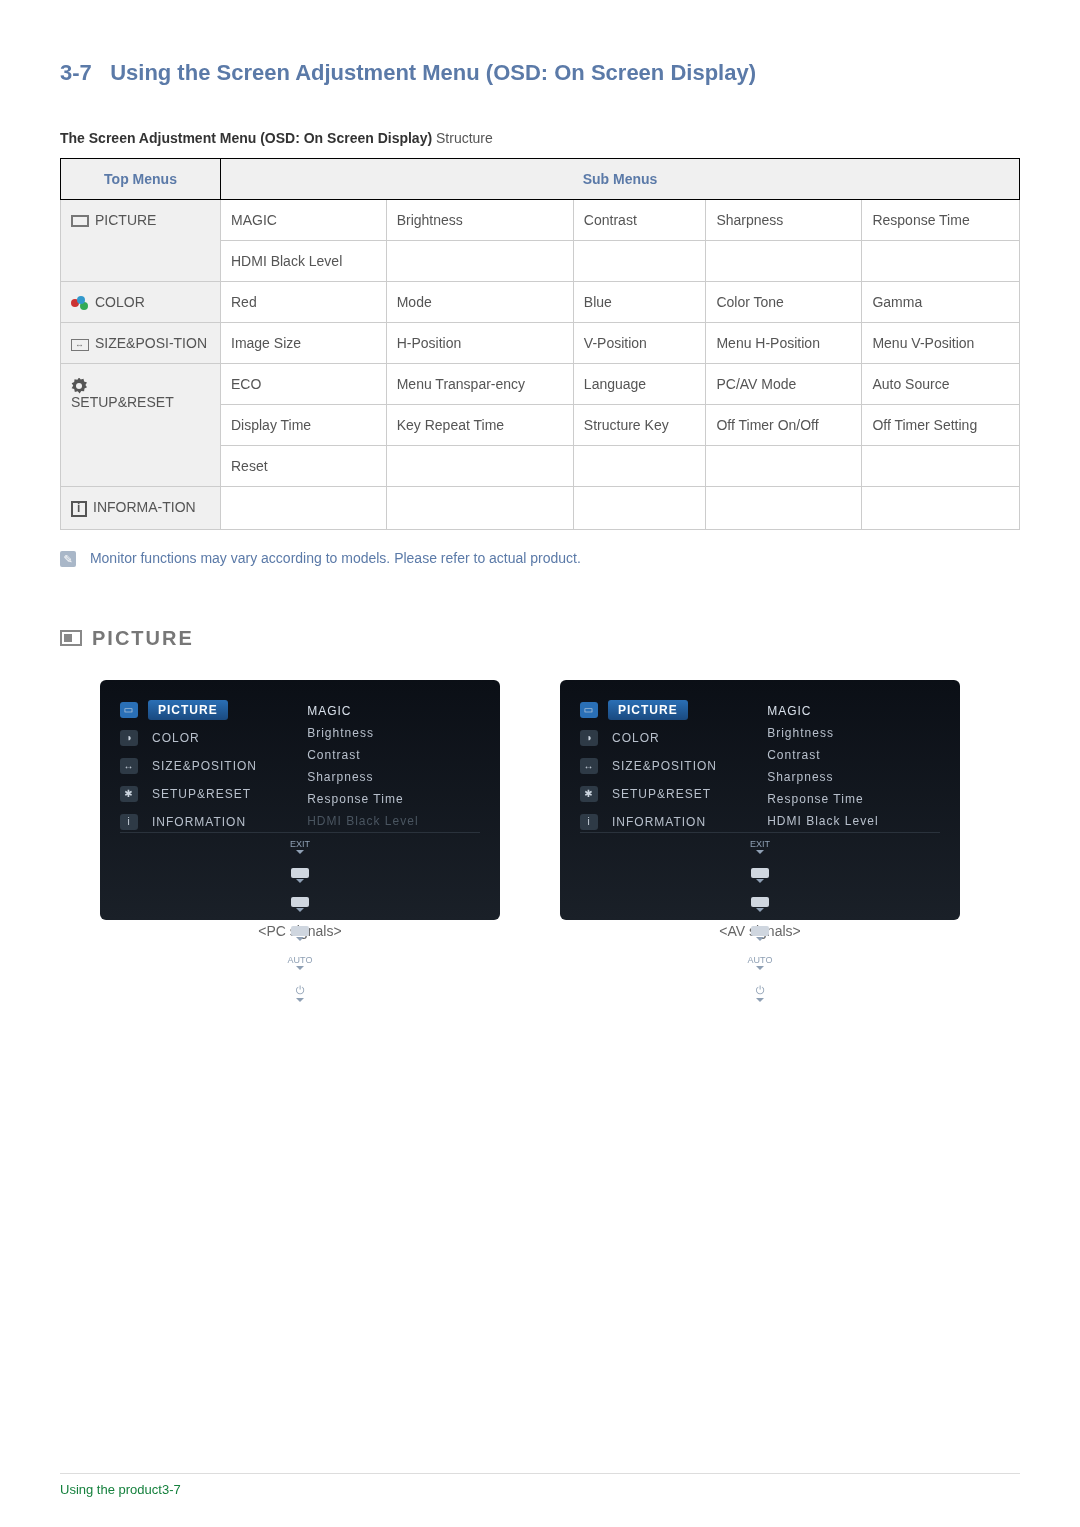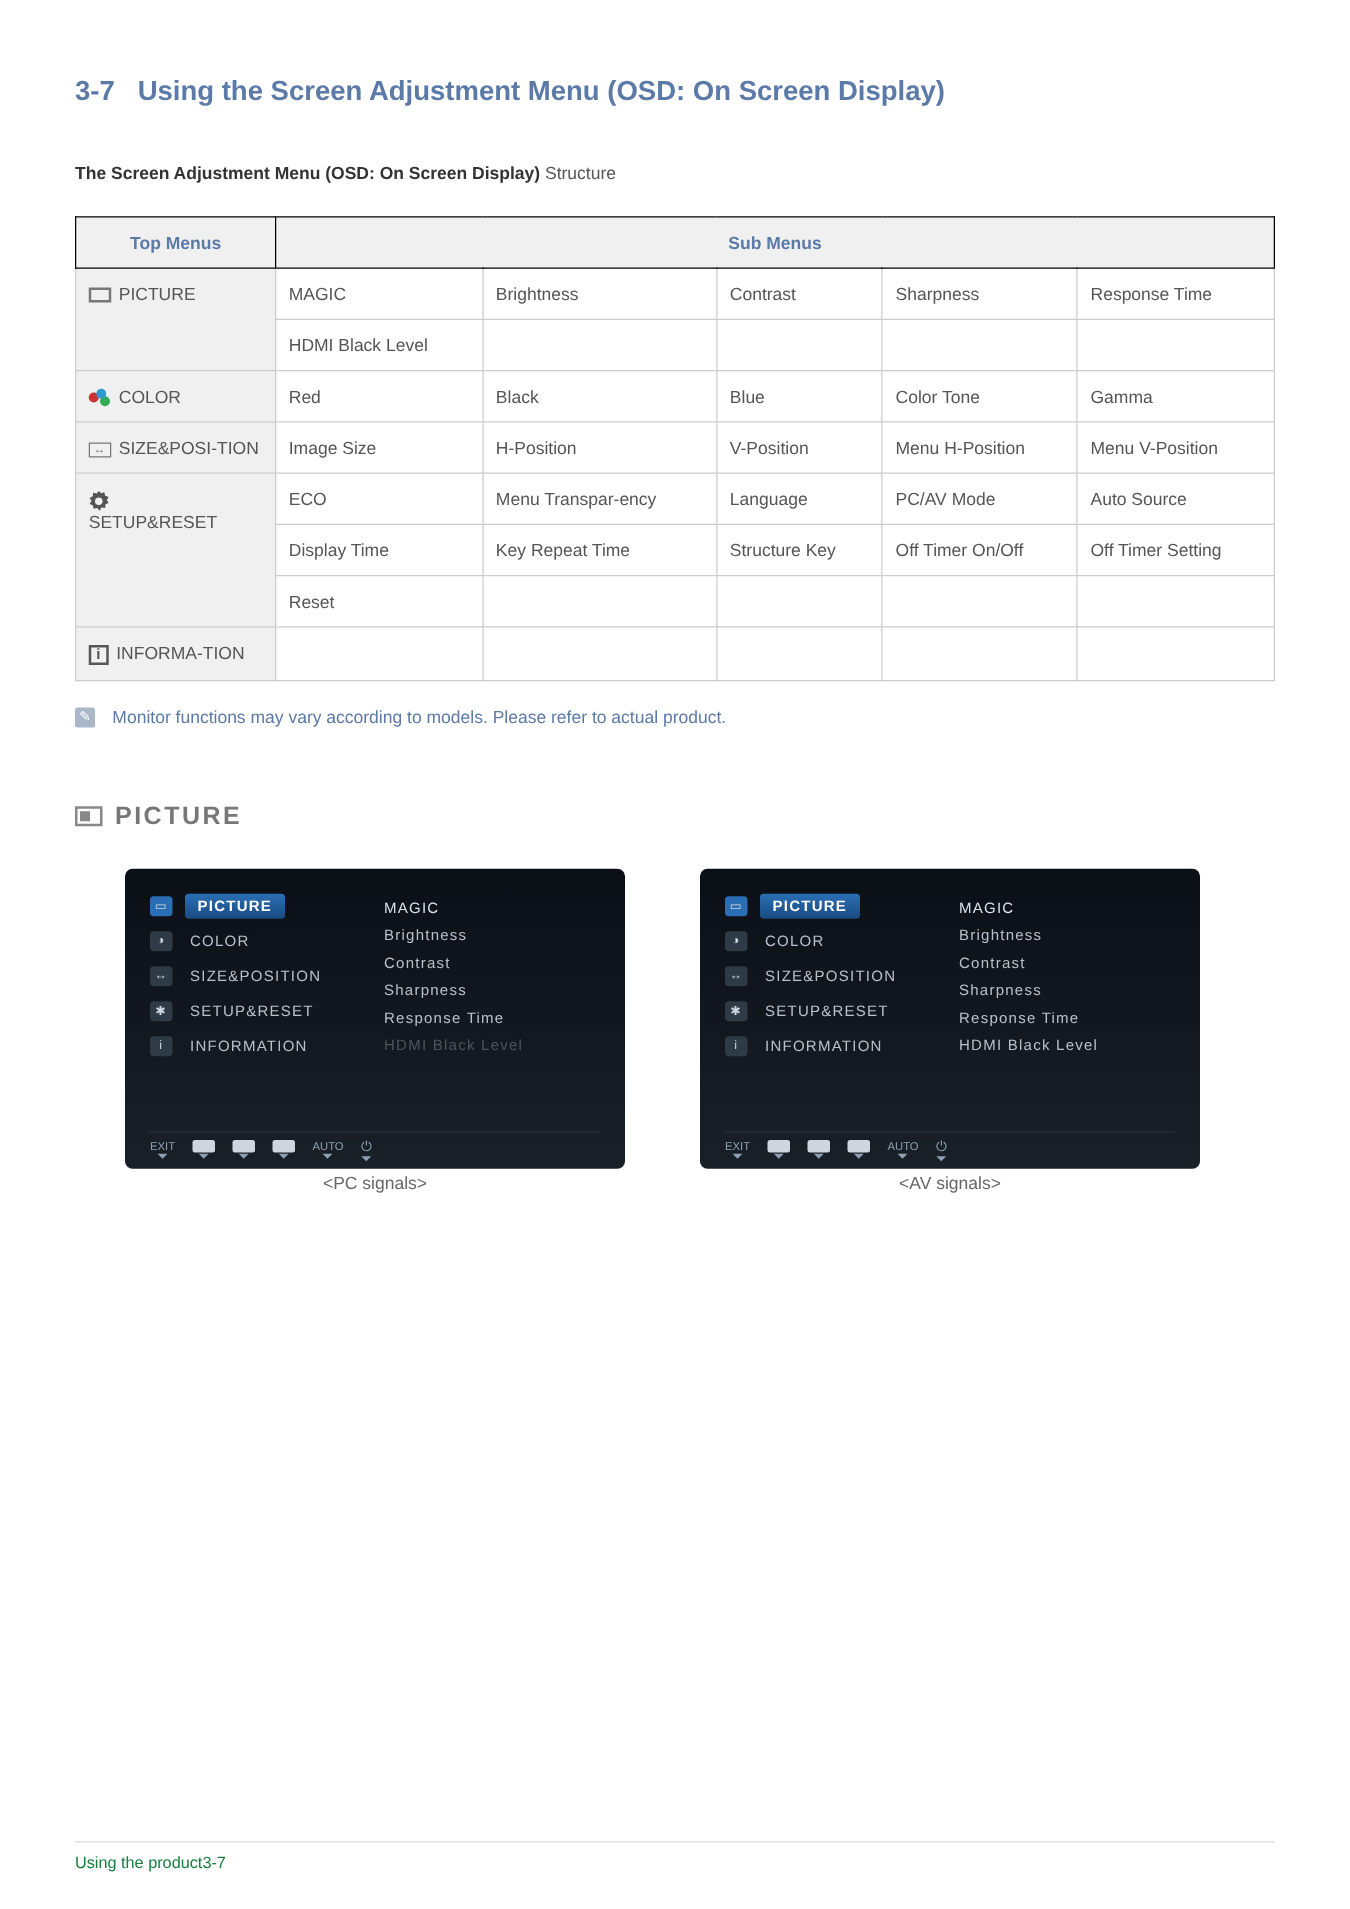--- a/index.html
+++ b/index.html
@@ -11,21 +11,21 @@
     padding: 60px 60px 40px 60px;
     color: #666;
     position: relative;
   }
   .heading {
     color: #5b7aa8;
     font-size: 22px;
     font-weight: bold;
     margin-bottom: 44px;
   }
-  .structure-label { font-size: 14px; color: #555; margin-bottom: 27px; }
+  .structure-label { font-size: 14px; color: #555; margin-bottom: 12px; }
   .structure-label b { color: #333; }
   table.osd {
     border-collapse: collapse;
     width: 100%;
     font-size: 14px;
     color: #555;
   }
   table.osd th {
     background: #f0f0f0;
     color: #5b7aa8;
@@ -87,23 +87,24 @@
   .osd-item .tab { padding:3px 4px; }
   .mini-icon {
     width:18px; height:16px; border-radius:3px;
     background:#2e3a46; display:inline-flex; align-items:center; justify-content:center;
     font-size:10px; color:#cdd6e0;
   }
   .mini-icon.blue { background:#2a6fb5; }
   .osd-right .dim { color:#4a5560; }
   .osd-right .hl { color:#d8e0ea; }
   .osd-bottom {
-    display:flex; justify-content:flex-start; gap:14px;
+    display:flex; justify-content:center; gap:14px;
     font-size:9px; color:#8fa0b4; padding-top:6px;
     border-top:1px solid #2a323c;
+    flex-direction:column;
   }
   .btn-under { display:flex; flex-direction:column; align-items:center; gap:1px; }
   .btn-key { width:18px; height:10px; background:#cfd6df; border-radius:2px; }
   .btn-tri { width:0; height:0; border-left:4px solid transparent; border-right:4px solid transparent; border-top:4px solid #8fa0b4; }
   .caption { text-align:center; font-size:14px; color:#666; margin-top:3px; }
 
   .footer {
     position:absolute; left:60px; right:60px; bottom:30px;
     display:flex; justify-content:flex-start;
     font-size:13px; color:#15803d;
@@ -157,21 +158,21 @@
     <td></td>
     <td></td>
     <td></td>
   </tr>
 
   <tr>
     <td class="topmenu">
       <span class="tm-color"></span><span>COLOR</span>
     </td>
     <td>Red</td>
-    <td>Black</td>
+    <td>Mode</td>
     <td>Blue</td>
     <td>Color Tone</td>
     <td>Gamma</td>
   </tr>
 
   <tr>
     <td class="topmenu">
       <span class="tm-size"></span><span>SIZE&amp;POSI-TION</span>
     </td>
     <td>Image Size</td>

